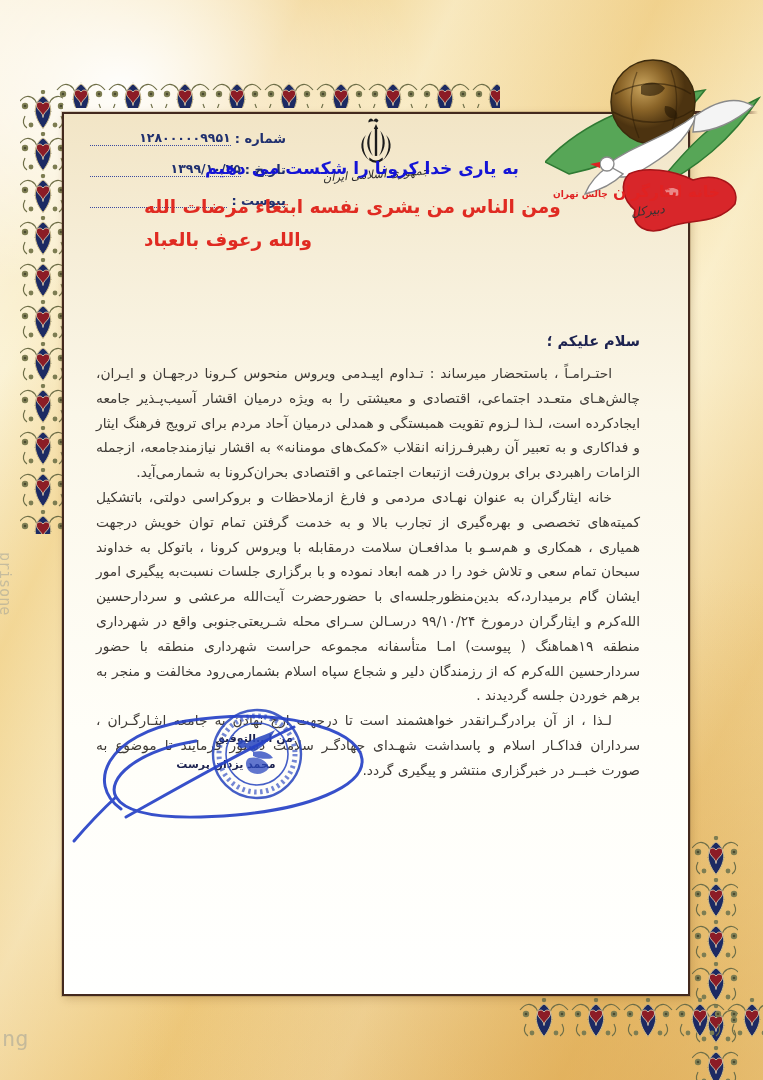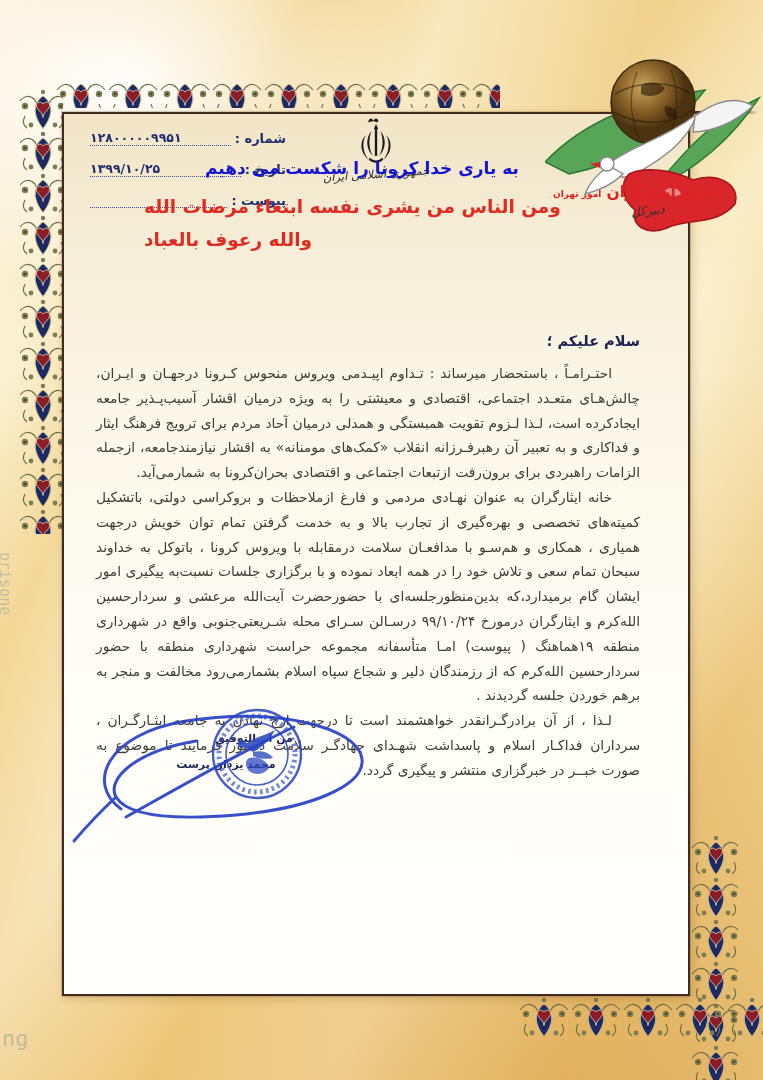--- a/index.html
+++ b/index.html
@@ -23,21 +23,21 @@
     border:2px solid #43291e; box-sizing:border-box;
     background:linear-gradient(180deg,#f2e5c6 0%, #f6eed8 16%, #fbf7e9 34%, #fffef8 70%, #fffffe 100%);
     box-shadow:0 0 0 1px rgba(120,90,50,.25), 2px 3px 8px rgba(120,80,30,.25);
   }
   .top-line-ext{position:absolute; left:690px; top:111px; width:68px; height:3px;
     background:linear-gradient(90deg,#43291e,#7a523c 75%,rgba(122,82,60,0)); }
   
   .fields{position:absolute; left:26px; top:8px; width:196px; direction:rtl; color:#20306f;}
   .frow{display:flex; align-items:flex-end; margin-bottom:7px; font-size:13px; font-weight:bold;}
   .flabel{white-space:nowrap; margin-left:4px;margin-top:9px;}
-  .fval{flex:1; border-bottom:1px dotted #3a49a0; text-align:left; font-size:12.5px;
+  .fval{flex:1; border-bottom:1px dotted #3a49a0; text-align:right; font-size:12.5px;
     min-height:15px; letter-spacing:1px;}
   
   .emblem{position:absolute; left:0; top:0; width:100%; text-align:center;}
   .emblem-caption{font-family:"DejaVu Serif", serif; font-style:italic; font-size:11.5px;
     color:#2b2b2b; margin-top:-3px; transform:rotate(-4deg);}
   
   .slogan{position:absolute; left:0; top:44px; width:596px; text-align:center;
     color:#1414d6; font-weight:bold; font-size:17px;}
   .verse{position:absolute; left:80px; top:76px; width:548px; text-align:left;
     color:#e02b22; font-weight:bold; font-size:18.5px; line-height:33px; direction:rtl;}
@@ -210,20 +210,20 @@
       <circle cx="62" cy="114" r="7" fill="#ffffff"></circle>
     </g>
     <path d="M55 112 l-10 2 l10 4 z" fill="#d22"></path>
 
     <path d="M84 124 C100 116 128 120 148 130 C172 122 196 134 190 154 C172 176 142 168 122 178 C102 186 86 176 90 160 C78 150 74 134 84 124 Z" fill="#d8262a" stroke="#a51418" stroke-width="1.5"></path>
     <path d="M120 140 c6 -4 14 -2 16 4 c-6 4 -14 2 -16 -4 z" fill="#f2b2b0" opacity=".7"></path>
   </svg>
 
   <div class="logo-text">
     <span class="org-name">خانه ایثارگران</span>
-    <span class="org-sub">امور تهران</span>
+    <span class="org-sub">چالش تهران</span>
     <span class="org-role">دبیرکل</span>
   </div>
 
   <div class="wm wm-side">prisone</div>
   <div class="wm wm-bottom">ng</div>
 
 </div>
 
 </body></html>

